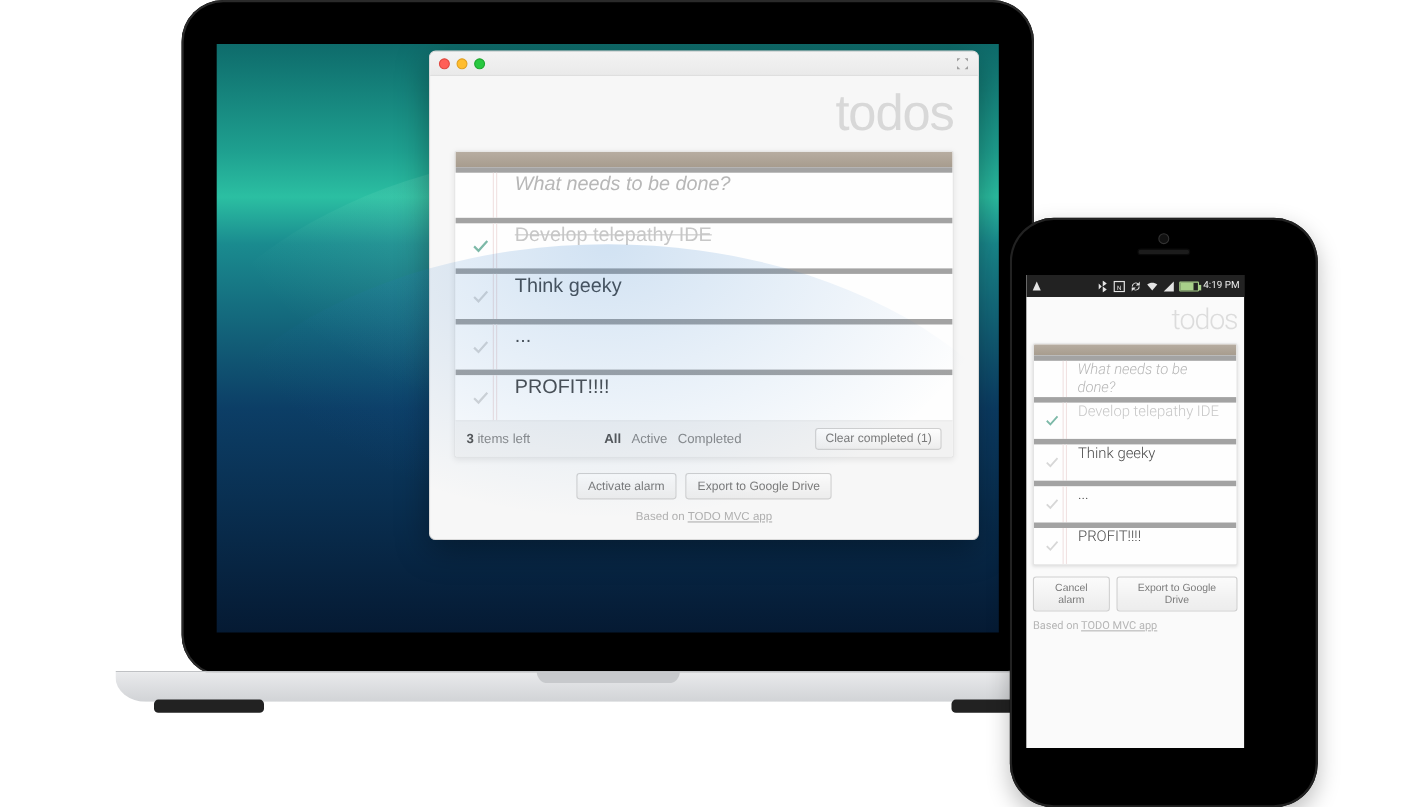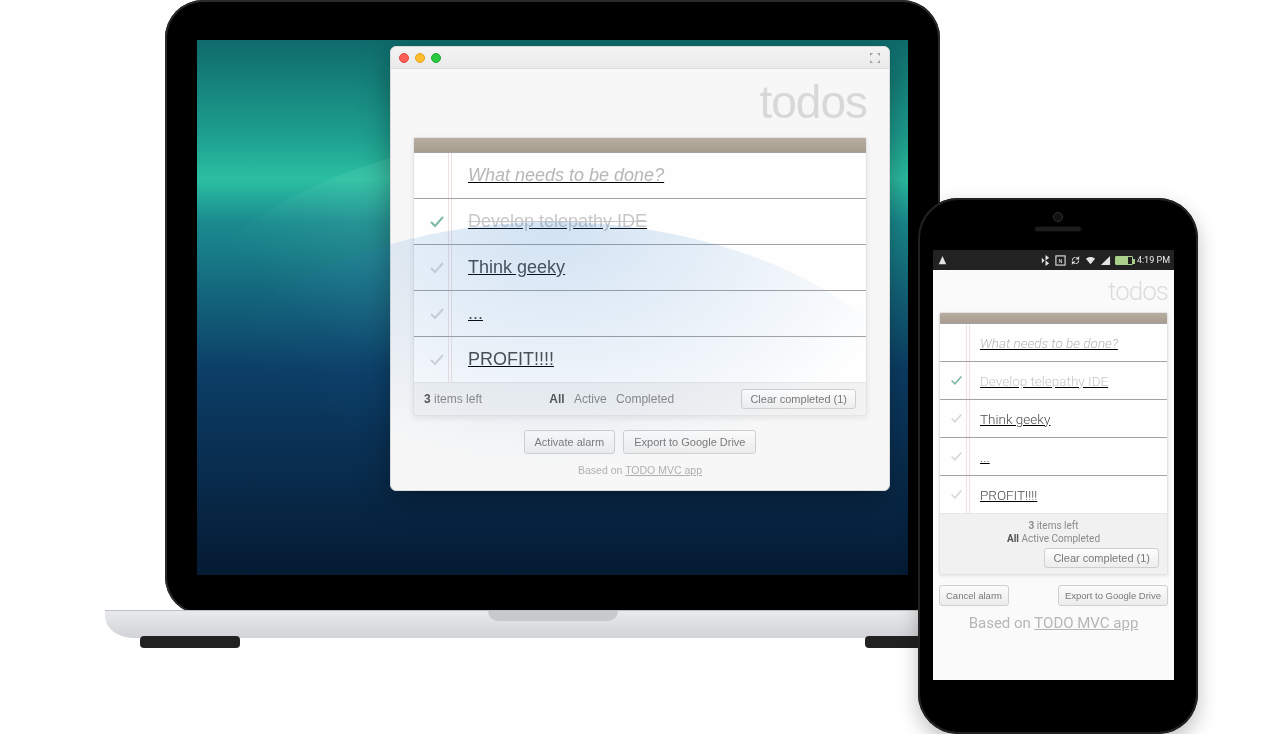--- a/index.html
+++ b/index.html
@@ -122,27 +122,26 @@
     border:1px solid #e4e4e4;
     box-shadow: 0 2px 6px rgba(0,0,0,.08);
     border-radius: 2px;
     overflow:hidden;
   }
   .todo-header{
     height:14px;
     background: linear-gradient(#b7ada1,#a79c8e);
   }
   .todo-row{
-    display:flex; align-items:center;
+    display:flex; 
     height:46px;
-    border-top:1px solid #a3a3a3;
+    border-top:5px solid #a3a3a3;
     padding:0 14px 0 8px;
     position:relative;
     background:#fefefe;
-    text-decoration:underline;
   }
   .todo-row:first-of-type{ border-top:none; }
   .todo-row .margin-line{
     position:absolute; left:34px; top:0; bottom:0; width:0;
     border-left:1px solid #f1e2e2;
     border-right:1px solid #f1e2e2;
     padding-left:2px;
   }
   .check-slot{
     width:30px; display:flex; align-items:center; justify-content:center;
@@ -216,21 +215,21 @@
     position:absolute; top:28px; left:50%; transform:translateX(-50%);
     width:48px; height:6px; background:#1c1c1c; border-radius:4px; border:1px solid #0a0a0a;
   }
   .phone-cam{
     position:absolute; top:14px; left:50%; transform:translateX(-50%);
     width:10px; height:10px; background:#111; border-radius:50%; border:1px solid #333;
   }
   .phone-screen{
     position:absolute;
     left:15px; top:52px;
-    width:241px; height:430px;
+    width:198px; height:430px;
     background:#fafafa;
     overflow:hidden;
     font-family: Roboto, "Helvetica Neue", Arial, sans-serif;
   }
   .statusbar{
     height:20px;
     background:#222;
     color:#eaeaea;
     font-size:9px;
     display:flex; align-items:center;
@@ -263,21 +262,21 @@
     padding:6px 8px;
     font-size:10px; color:#8a8a8a;
     text-align:center;
   }
   .phone-footer .line{ margin-top:2px; }
   .phone-footer .sel{ font-weight:bold; color:#555;}
   .phone-footer .clear-row{ text-align:right; margin-top:4px;}
 
   .phone-actions{ display:flex; justify-content:space-between; gap:6px; margin-top:10px;}
   .phone-actions .action-btn{ font-size:9.5px; padding:4px 6px;}
-  .phone-credit{ text-align:center; font-size:15px; color:#b6b6b6; margin-top:8px;}
+  .phone-credit{ font-size:10px; color:#b6b6b6; margin-top:8px;}
   .phone-credit u{ text-decoration:underline; }
 
 </style>
 </head>
 <body>
 
 <div class="laptop">
   <div class="laptop-bezel"></div>
   <div class="laptop-screen">
 
@@ -458,33 +457,20 @@
         <div class="todo-row">
           <div class="margin-line"></div>
           <span class="check-slot">
             <svg viewBox="0 0 16 16">
                 <path fill="none" stroke="currentColor" stroke-width="2" d="M2 8l4 4 8-9"></path>
               </svg>
           </span>
           <span class="todo-text">PROFIT!!!!</span>
         </div>
 
-        <div class="phone-footer">
-          <div>
-            <b>3</b> <span>items left</span>
-          </div>
-          <div class="line">
-            <span class="sel">All</span>
-            <span>Active</span>
-            <span>Completed</span>
-          </div>
-          <div class="clear-row">
-            <button class="footer-btn">Clear completed (1)</button>
-          </div>
-        </div>
       </div>
 
       <div class="phone-actions">
         <button class="action-btn">Cancel alarm</button>
         <button class="action-btn">Export to Google Drive</button>
       </div>
       <div class="phone-credit">
         <span>Based on </span><u>TODO MVC app</u>
       </div>
     </div>

